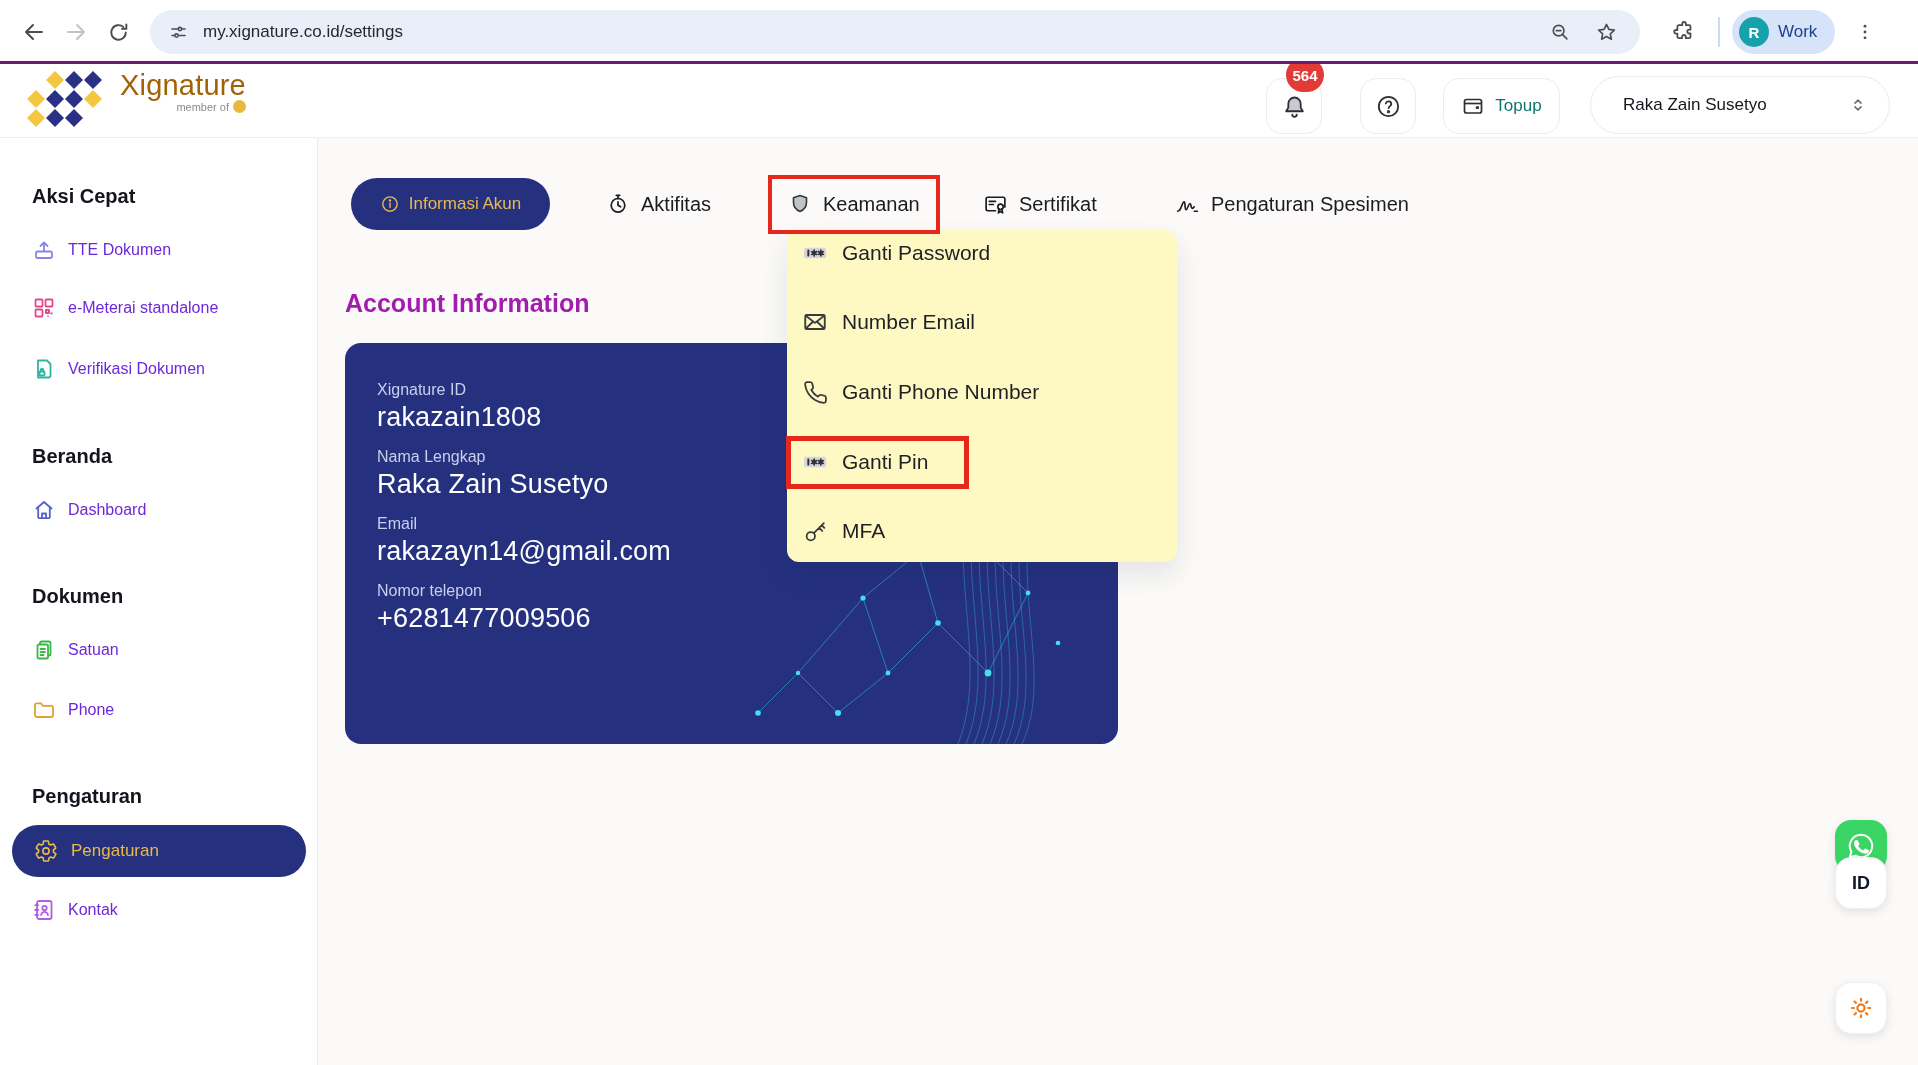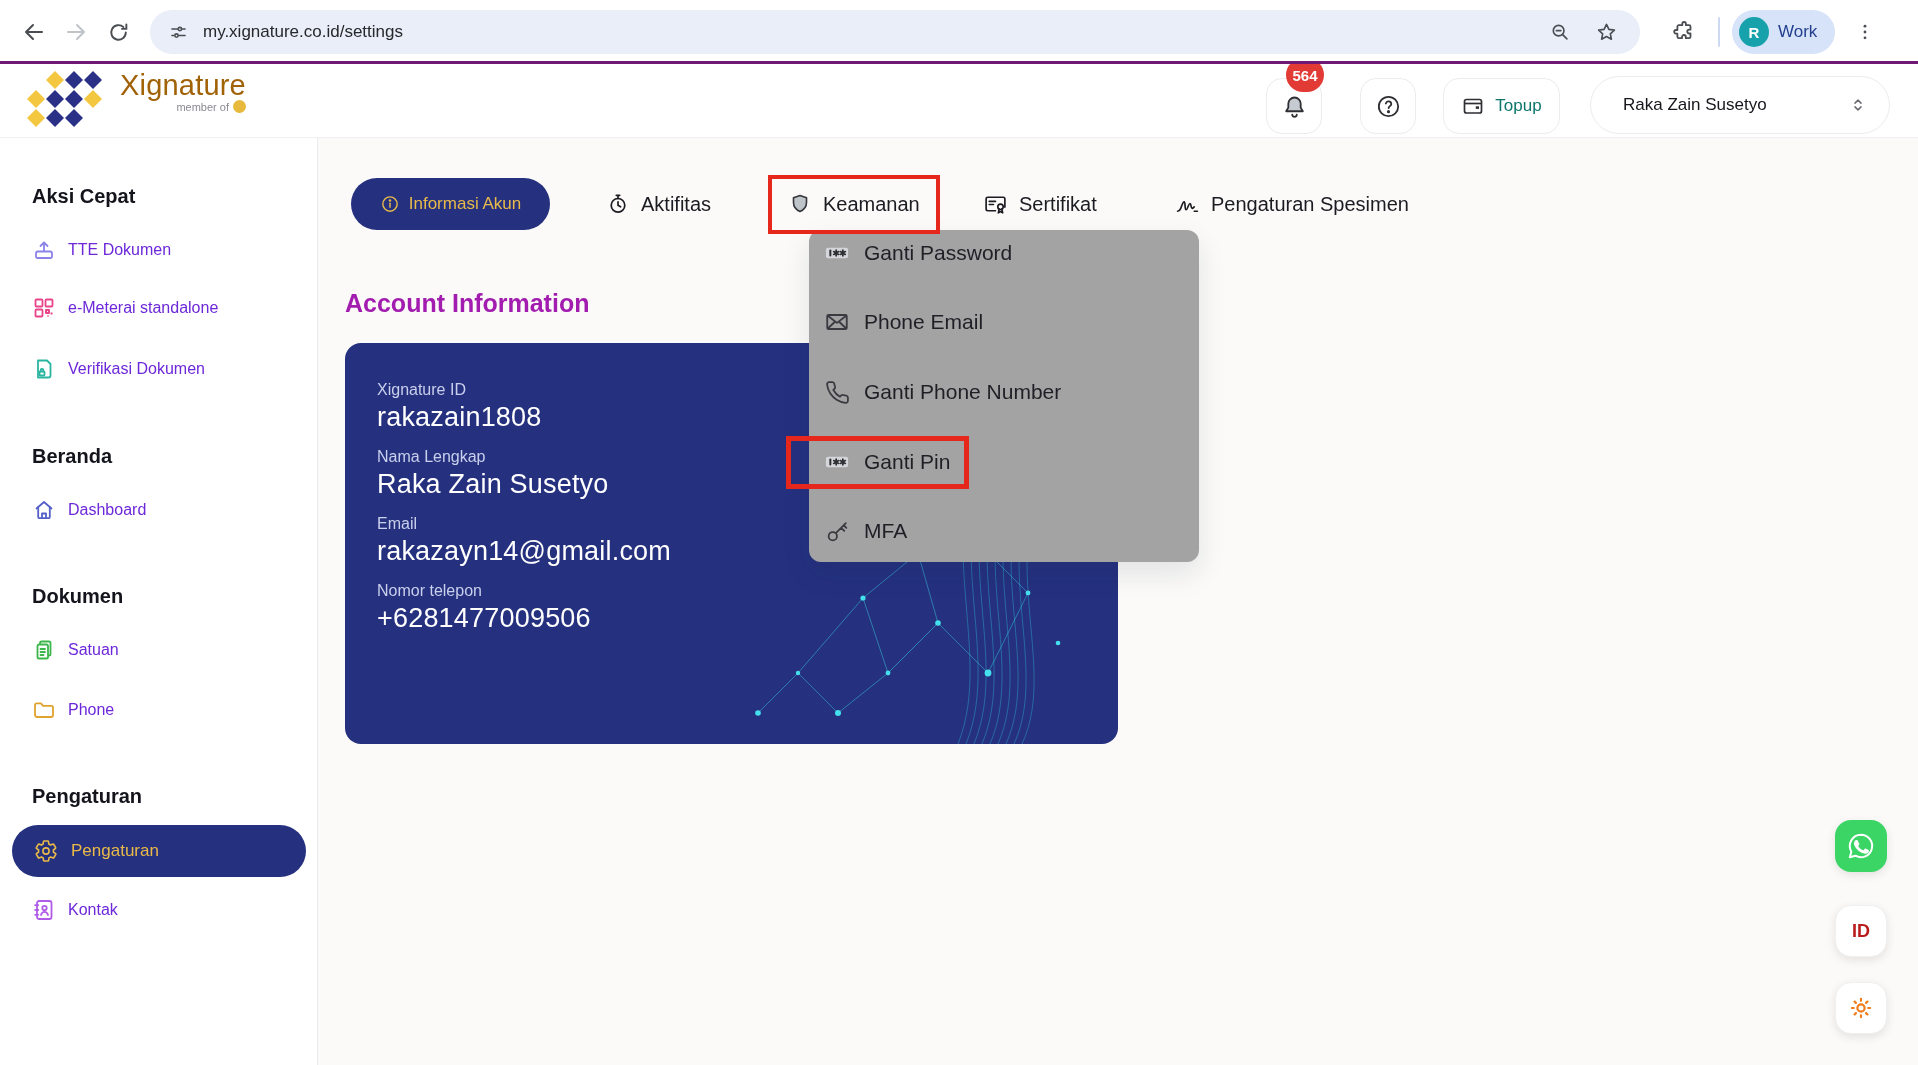--- a/index.html
+++ b/index.html
@@ -73,33 +73,33 @@
   .page-title { position:absolute; left:345px; top:289px; font-size:25px; font-weight:700; color:#a21caf; }
   .acct-card { position:absolute; left:345px; top:343px; width:773px; height:401px;
     background:#25317e; border-radius:16px; overflow:hidden; z-index:1; }
   .acct-fields { position:absolute; left:32px; top:38px; }
   .f-label { font-size:16px; color:#c9cfec; margin-bottom:3px; }
   .f-value { font-size:27px; color:#ffffff; margin-bottom:15px; letter-spacing:.2px; }
   .plexus { position:absolute; right:0; top:0; height:100%; }
 
   
   .sec-menu { position:absolute; left:787px; top:230px; width:390px; height:332px;
-    background:#a3a3a3; border-radius:12px; box-shadow:0 12px 28px rgba(20,30,70,.10);
-    z-index:6;margin-left:22px; }
+    background:#fef9c3; border-radius:12px; box-shadow:0 12px 28px rgba(20,30,70,.10);
+    z-index:6; }
   .menu-row { position:absolute; left:14px; height:46px; display:flex; align-items:center; gap:13px;
     font-size:21px; color:#1f1f26; cursor:pointer; }
   .menu-row .mico { width:28px; height:28px; display:flex; align-items:center; justify-content:center; color:#3a3a40; }
   .annot-pin { left:786px; top:436px; width:183px; height:53px; border-width:5px; z-index:9; }
 
   
   .float-btn { position:absolute; left:1835px; width:52px; height:52px; border-radius:16px;
     display:flex; align-items:center; justify-content:center; cursor:pointer;
     box-shadow:0 3px 10px rgba(0,0,0,.10); z-index:15; }
   .fb-wa { top:820px; background:#3bd566; }
-  .fb-id { top:905px; background:#fff; border:1px solid #f0f0f0; font-size:18px; font-weight:700; color:#b91c1c; }
+  .fb-id { top:857px; background:#fff; border:1px solid #f0f0f0; font-size:18px; font-weight:700; color:#0f172a; }
   .fb-sun { top:982px; background:#fff; border:1px solid #f0f0f0; color:#f07d1a; }
 
   svg { display:block; }
 </style>
 </head>
 <body>
 
 <div class="browser-bar">
   <div class="nav-btn" style="left:20px;">
     <svg width="24" height="24" viewBox="0 0 24 24" fill="none" stroke="currentColor" stroke-width="2" stroke-linecap="round" stroke-linejoin="round">
@@ -431,21 +431,21 @@
     </span>
     <span>Ganti Password</span>
   </div>
   <div class="menu-row" style="top:69px;">
     <span class="mico">
       <svg width="26" height="26" viewBox="0 0 24 24" fill="none" stroke="currentColor" stroke-width="1.7" stroke-linejoin="round">
           <rect x="3" y="5.5" width="18" height="13" rx="1.2"></rect>
           <path d="M3.5 6.2 12 12.8 20.5 6.2M3.5 18l6.6-6.2M20.5 18l-6.6-6.2"></path>
         </svg>
     </span>
-    <span>Phone Email</span>
+    <span>Number Email</span>
   </div>
   <div class="menu-row" style="top:139px;">
     <span class="mico">
       <svg width="25" height="25" viewBox="0 0 24 24" fill="none" stroke="currentColor" stroke-width="1.7" stroke-linecap="round" stroke-linejoin="round">
           <path d="M22 16.9v3a2 2 0 0 1-2.2 2 19.8 19.8 0 0 1-8.6-3A19.5 19.5 0 0 1 5.1 13 19.8 19.8 0 0 1 2 4.2 2 2 0 0 1 4 2h3a2 2 0 0 1 2 1.7c.1.9.3 1.8.6 2.6a2 2 0 0 1-.4 2.1L8 9.6a16 16 0 0 0 6.4 6.4l1.2-1.2a2 2 0 0 1 2.1-.4c.8.3 1.7.5 2.6.6a2 2 0 0 1 1.7 1.9z"></path>
         </svg>
     </span>
     <span>Ganti Phone Number</span>
   </div>
   <div class="menu-row" style="top:209px;">

